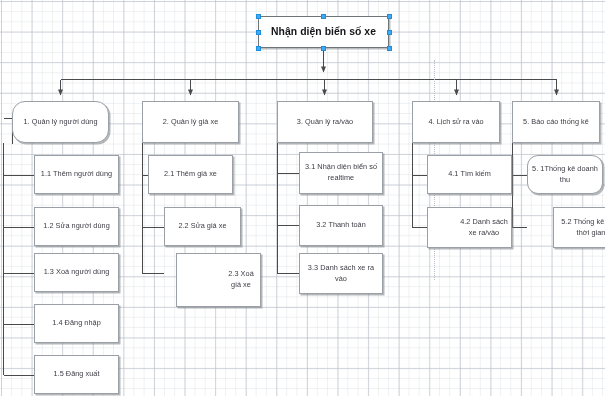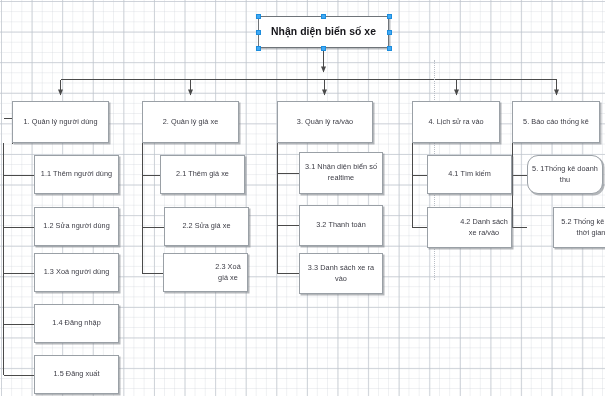--- a/index.html
+++ b/index.html
@@ -125,21 +125,21 @@
   </div>
   <div class="handle" style="left:255.5px; top:13.5px;"></div>
   <div class="handle" style="left:321px;   top:13.5px;"></div>
   <div class="handle" style="left:386.5px; top:13.5px;"></div>
   <div class="handle" style="left:255.5px; top:29.5px;"></div>
   <div class="handle" style="left:386.5px; top:29.5px;"></div>
   <div class="handle" style="left:255.5px; top:45.5px;"></div>
   <div class="handle" style="left:321px;   top:45.5px;"></div>
   <div class="handle" style="left:386.5px; top:45.5px;"></div>
 
-  <div class="node" style="left:12px; top:101px; width:97px; height:42px;">
+  <div class="node" style="left:12px; top:101px; width:97px; height:42px;border-radius:13px;">
     <span>1. Quản lý người dùng</span>
   </div>
   <div class="node" style="left:34px; top:155px; width:85px; height:39px;">
     <span>1.1 Thêm người dùng</span>
   </div>
   <div class="node" style="left:34px; top:207px; width:85px; height:39px;">
     <span>1.2 Sửa người dùng</span>
   </div>
   <div class="node" style="left:34px; top:253px; width:85px; height:39px;">
     <span>1.3 Xoá người dùng</span>
@@ -147,27 +147,27 @@
   <div class="node" style="left:34px; top:304px; width:85px; height:39px;">
     <span>1.4 Đăng nhập</span>
   </div>
   <div class="node" style="left:34px; top:355px; width:85px; height:39px;">
     <span>1.5 Đăng xuất</span>
   </div>
 
   <div class="node" style="left:142px; top:101px; width:97px; height:42px;">
     <span>2. Quản lý giá xe</span>
   </div>
-  <div class="node" style="left:160px; top:155px; width:85px; height:39px;">
+  <div class="node" style="left:148px; top:155px; width:85px; height:39px;">
     <span>2.1 Thêm giá xe</span>
   </div>
-  <div class="node" style="left:164px; top:207px; width:85px; height:39px;">
+  <div class="node" style="left:164px; top:207px; width:77px; height:39px;">
     <span>2.2 Sửa giá xe</span>
   </div>
-  <div class="node" style="left:163px; top:253px; width:85px; height:39px;padding-left:48px;">
+  <div class="node" style="left:176px; top:253px; width:85px; height:54px;padding-left:48px;">
     <span>2.3 Xoá giá xe</span>
   </div>
 
   <div class="node" style="left:277px; top:101px; width:96px; height:42px;">
     <span>3. Quản lý ra/vào</span>
   </div>
   <div class="node" style="left:299px; top:152px; width:84px; height:42px;">
     <span>3.1 Nhận diện biển số realtime</span>
   </div>
   <div class="node" style="left:299px; top:205px; width:84px; height:41px;">

